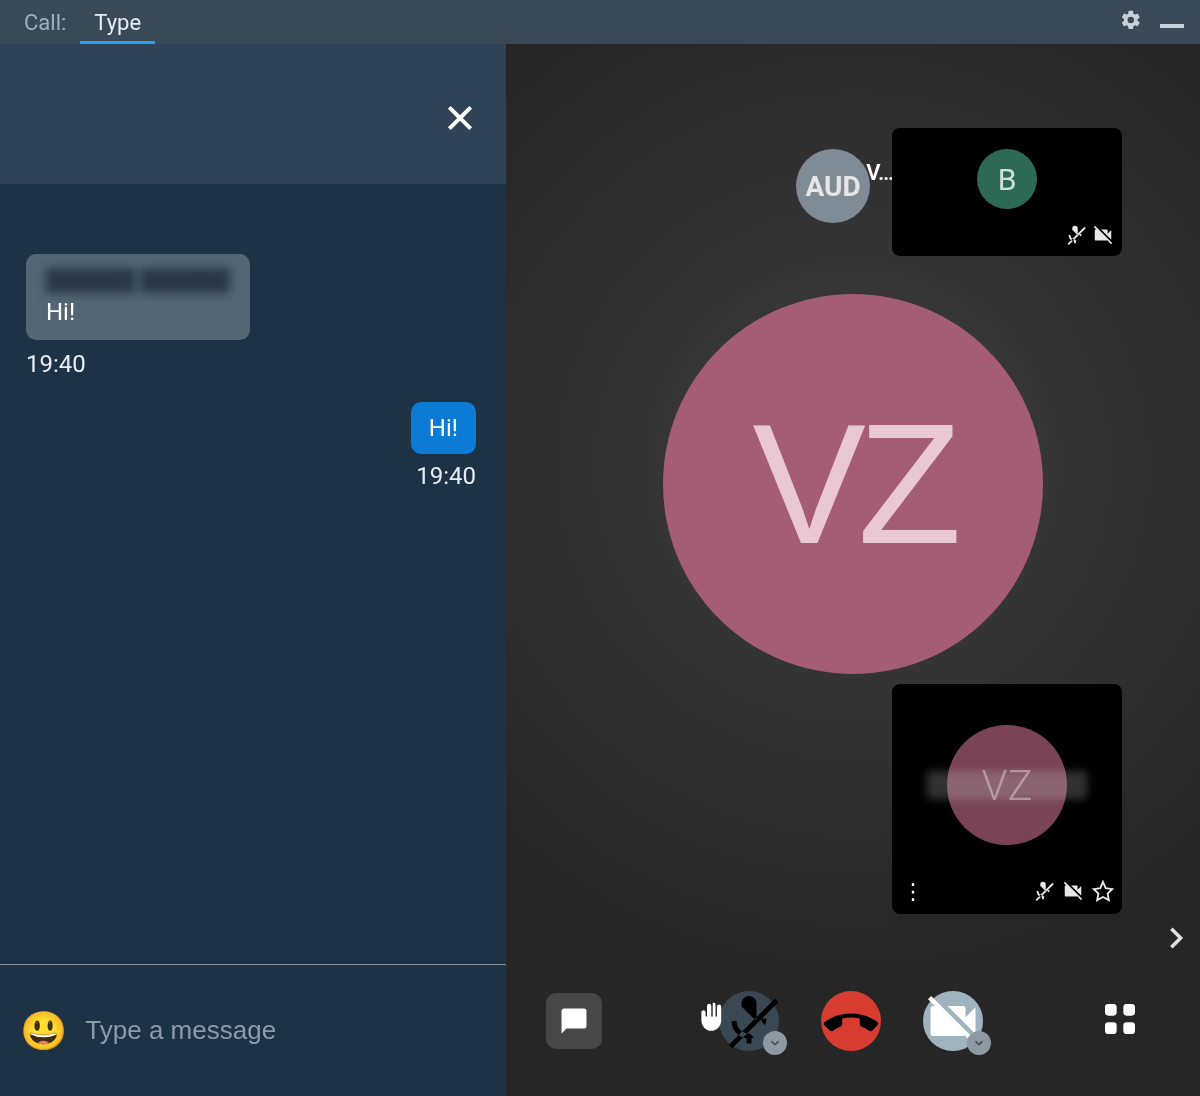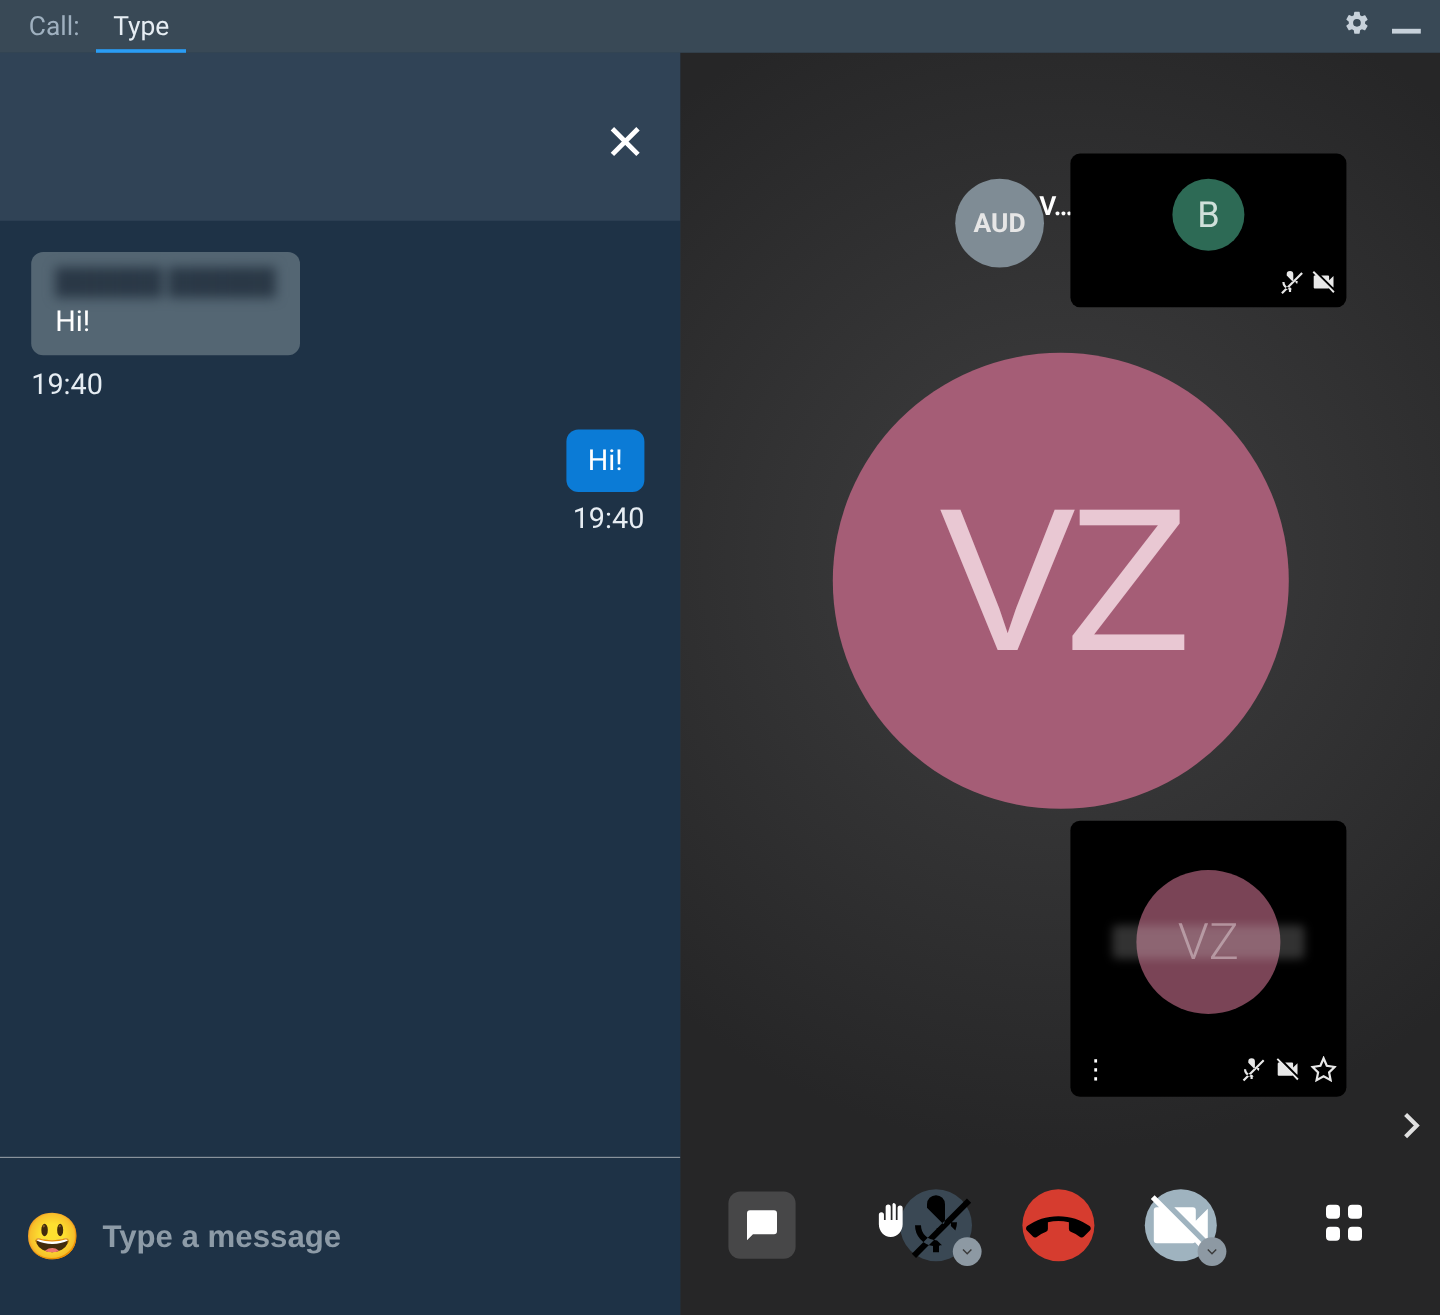--- a/index.html
+++ b/index.html
@@ -21,53 +21,53 @@
   .topbar .tab-active::after{
     content:""; position:absolute; left:0; right:0; bottom:-1px; height:4px; background:#2a9df5;
   }
   .topbar .right-icons{ margin-left:auto; display:flex; gap:18px; align-items:center;}
   .topbar svg{ width:22px; height:22px; fill:#c7d1da;}
   .topbar .minimize{ width:24px; height:4px; background:#c7d1da; margin-right:6px; margin-top:8px;}
   
   .main{ display:flex; height:1052px;}
   
   
-  .chatpane{ width:567px; height:100%; display:flex; flex-direction:column; background:#1e3246;}
+  .chatpane{ width:506px; height:100%; display:flex; flex-direction:column; background:#1e3246;gap:44px;}
   .chatheader{ height:140px; background:#304356; position:relative;}
   .chatclose{ position:absolute; right:30px; top:58px;}
   .chatclose svg{ width:32px; height:32px; stroke:#fff; stroke-width:3; fill:none;}
   
   .messages{ flex:1; padding:26px 26px 0 26px; color:#fff;}
   .bubble-in{ background:#546673; border-radius:10px; padding:14px 20px 14px 20px; display:inline-block; max-width:260px; }
   .bubble-in .sender{ filter: blur(5px); font-size:21px; font-weight:600; color:#2a3846; margin-bottom:6px;}
   .bubble-in .text{ font-size:24px;}
   .time-in{ font-size:24px; color:#e6edf3; margin-top:10px;}
   
   .row-out{ text-align:right; margin-top:24px; padding-right:4px;}
   .bubble-out{ background:#0b7bd6; color:#fff; border-radius:10px; padding:12px 18px; display:inline-block; font-size:24px;}
   .time-out{ font-size:24px; color:#e6edf3; margin-top:8px;}
   
   .composer{ height:132px; border-top:1px solid #88929b; display:flex; align-items:center; padding:0 20px; gap:18px; background:#1e3246;}
   .emoji{ font-size:38px;}
-  .composer input{ flex:1; background:transparent; border:none; outline:none; color:#aab7c2; font-size:26px;font-weight:bold;}
+  .composer input{ flex:1; background:transparent; border:none; outline:none; color:#aab7c2; font-size:26px;}
   .composer input::placeholder{ color:#8d9ba7;}
   
   
   .videopane{ flex:1; position:relative; background: radial-gradient(circle at 50% 40%, #3f3f40 0%, #262627 70%); }
   
   .main-avatar{ position:absolute; left:50%; top:440px; transform:translate(-50%,-50%); width:380px; height:380px; border-radius:50%; background:#a55d76; display:flex; align-items:center; justify-content:center;}
   .main-avatar span{ font-size:170px; font-weight:200; color:#e9c8d3; letter-spacing:-8px; font-family: "Helvetica Neue", Arial, sans-serif;}
   
   
   .thumb-b{ position:absolute; top:84px; right:78px; width:230px; height:128px; background:#000; border-radius:8px;}
   .thumb-b .circ{ width:60px; height:60px; border-radius:50%; background:#2d6a55; position:absolute; left:50%; top:40%; transform:translate(-50%,-50%); display:flex; align-items:center; justify-content:center; color:#cfe0da; font-size:30px;}
   .thumb-b .ico-row{ position:absolute; right:8px; bottom:6px; display:flex; gap:6px;}
   .thumb-b .ico-row svg{ width:22px; height:22px; fill:#e8e8e8;}
   
-  .thumb-aud{ position:absolute; top:105px; right:330px; width:74px; height:74px; border-radius:50%; background:#7f8c95; display:flex; align-items:center; justify-content:center; color:#e6e6e6; font-size:22px; font-weight:700;}
+  .thumb-aud{ position:absolute; top:105px; right:330px; width:74px; height:74px; border-radius:50%; background:#7f8c95; display:flex; align-items:center; justify-content:center; color:#e6e6e6; font-size:28px; font-weight:700;}
   .label-v{ position:absolute; top:116px; right:306px; color:#fff; font-size:22px; font-weight:600;}
   
   
   .thumb-self{ position:absolute; right:78px; top:640px; width:230px; height:230px; background:#000; border-radius:8px;}
   .thumb-self .inner-circ{ width:120px; height:120px; border-radius:50%; background:#7a4456; position:absolute; left:50%; top:44%; transform:translate(-50%,-50%); display:flex; align-items:center; justify-content:center; color:#b28d99; font-size:42px; font-weight:300;}
   .thumb-self .blurname{ position:absolute; left:50%; top:44%; transform:translate(-50%,-50%); width:160px; height:28px; background:rgba(200,200,200,0.25); filter:blur(4px); border-radius:4px;}
   .thumb-self .dots{ position:absolute; left:10px; bottom:10px; color:#fff; font-size:22px;}
   .thumb-self .ico-row{ position:absolute; right:8px; bottom:8px; display:flex; gap:8px;}
   .thumb-self .ico-row svg{ width:22px; height:22px; fill:#e8e8e8;}
   .thumb-self .ico-row .star svg{ fill:none; stroke:#e8e8e8; stroke-width:2;}

